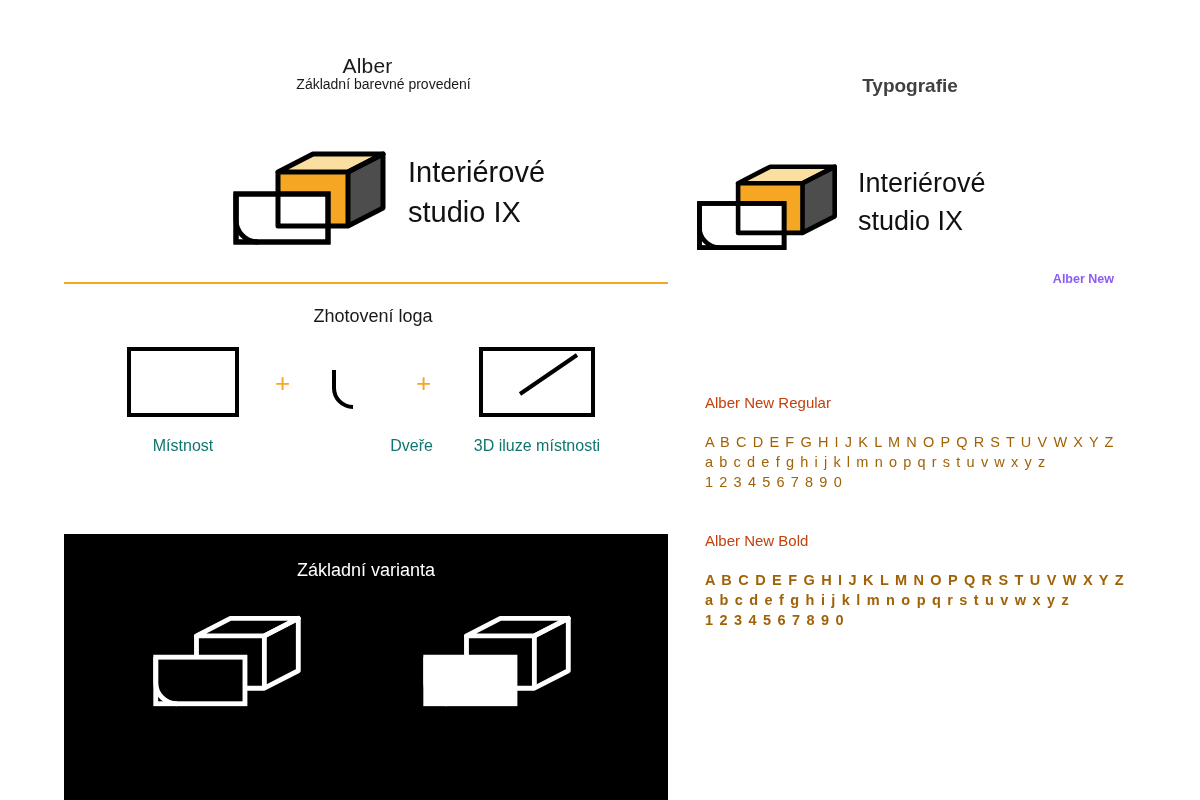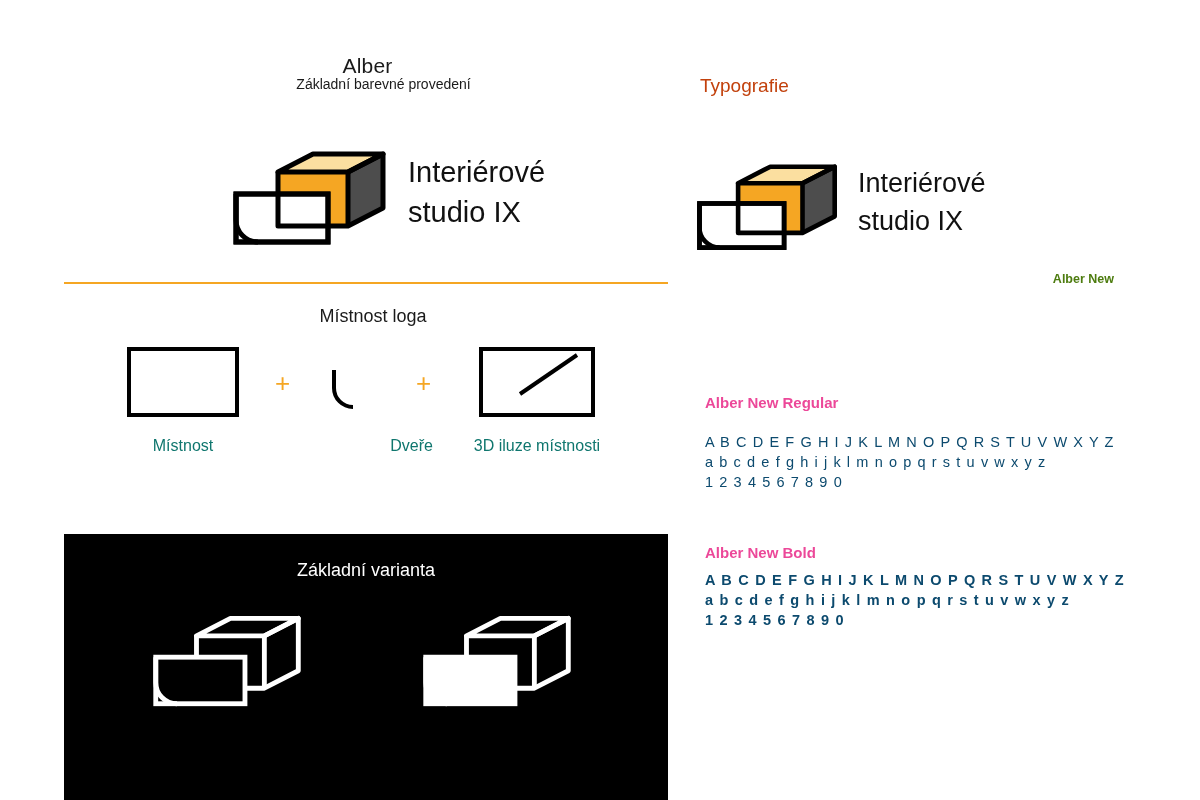--- a/index.html
+++ b/index.html
@@ -27,22 +27,24 @@
   }
   .h-logo-sub {
     left: 0; top: 76px; width: 735px;
     text-align: center;
     font-size: 14px;
     color: #1a1a1a;
     margin-left: 16px;
   }
   .h-typo {
     left: 700px; top: 75px; width: 420px;
+    text-align: center;
     font-size: 19px;
-    color: #c2410c;
+    color: #404040;
+    font-weight: bold;
   }
   .h-zhotoveni {
     left: 64px; top: 306px; width: 618px;
     text-align: center;
     font-size: 18px;
     color: #1a1a1a;
   }
   .h-inverzni {
     left: 64px; top: 560px; width: 604px;
     text-align: center;
@@ -73,21 +75,21 @@
     font-size: 27px;
     line-height: 1.4;
     color: #111111;
     white-space: pre-line;
   }
   .typo-fontname {
     left: 900px; top: 272px; width: 214px;
     text-align: right;
     font-size: 12.5px;
     font-weight: bold;
-    color: #4d7c0f;
+    color: #8b5cf6;
   }
 
   
   .constr-shape { }
   .plus {
     font-size: 26px;
     color: #f5a623;
     font-weight: 400;
   }
   .constr-label {
@@ -99,34 +101,34 @@
   
   .black-panel {
     left: 64px; top: 534px;
     width: 604px; height: 266px;
     background: #000000;
   }
 
   
   .spec-title {
     font-size: 15px;
-    font-weight: bold;
-    color: #ec4899;
+    font-weight: normal;
+    color: #c2410c;
   }
   .spec-line {
     font-size: 14.5px;
     letter-spacing: 1.1px;
-    color: #0c4a6e;
+    color: #a16207;
     line-height: 1.38;
     white-space: nowrap;
   }
   .spec-line.bold { font-weight: bold; letter-spacing: 1.2px; }
   .spec-reg { left: 705px; top: 394px; }
   .spec-reg-lines { left: 705px; top: 432px; }
-  .spec-bold { left: 705px; top: 532px; margin-top: 12px; }
+  .spec-bold { left: 705px; top: 532px; }
   .spec-bold-lines { left: 705px; top: 570px; }
 </style>
 </head>
 <body>
 
 <div class="abs h-logo">Alber</div>
 <div class="abs h-logo-sub">Základní barevné provedení</div>
 
 <div class="abs logo-main">
   <svg width="165" height="100" viewBox="0 0 165 100" xmlns="http://www.w3.org/2000/svg">
@@ -178,21 +180,21 @@
 
 <div class="abs spec-title spec-bold">Alber New Bold</div>
 <div class="abs spec-bold-lines">
   <div class="spec-line bold">A B C D E F G H I J K L M N O P Q R S T U V W X Y Z</div>
   <div class="spec-line bold">a b c d e f g h i j k l m n o p q r s t u v w x y z</div>
   <div class="spec-line bold">1 2 3 4 5 6 7 8 9 0</div>
 </div>
 
 <div class="abs divider"></div>
 
-<div class="abs h-zhotoveni">Místnost loga</div>
+<div class="abs h-zhotoveni">Zhotovení loga</div>
 
 <div class="abs" style="left:126px; top:346px;">
   <div class="constr-shape">
     <svg width="114" height="72" viewBox="0 0 114 72" xmlns="http://www.w3.org/2000/svg">
       <rect x="3" y="3" width="108" height="66" fill="none" stroke="#000000" stroke-width="4"></rect>
     </svg>
   </div>
 </div>
 <div class="abs constr-label" style="left:103px; top:437px; width:160px;">Místnost</div>
 

